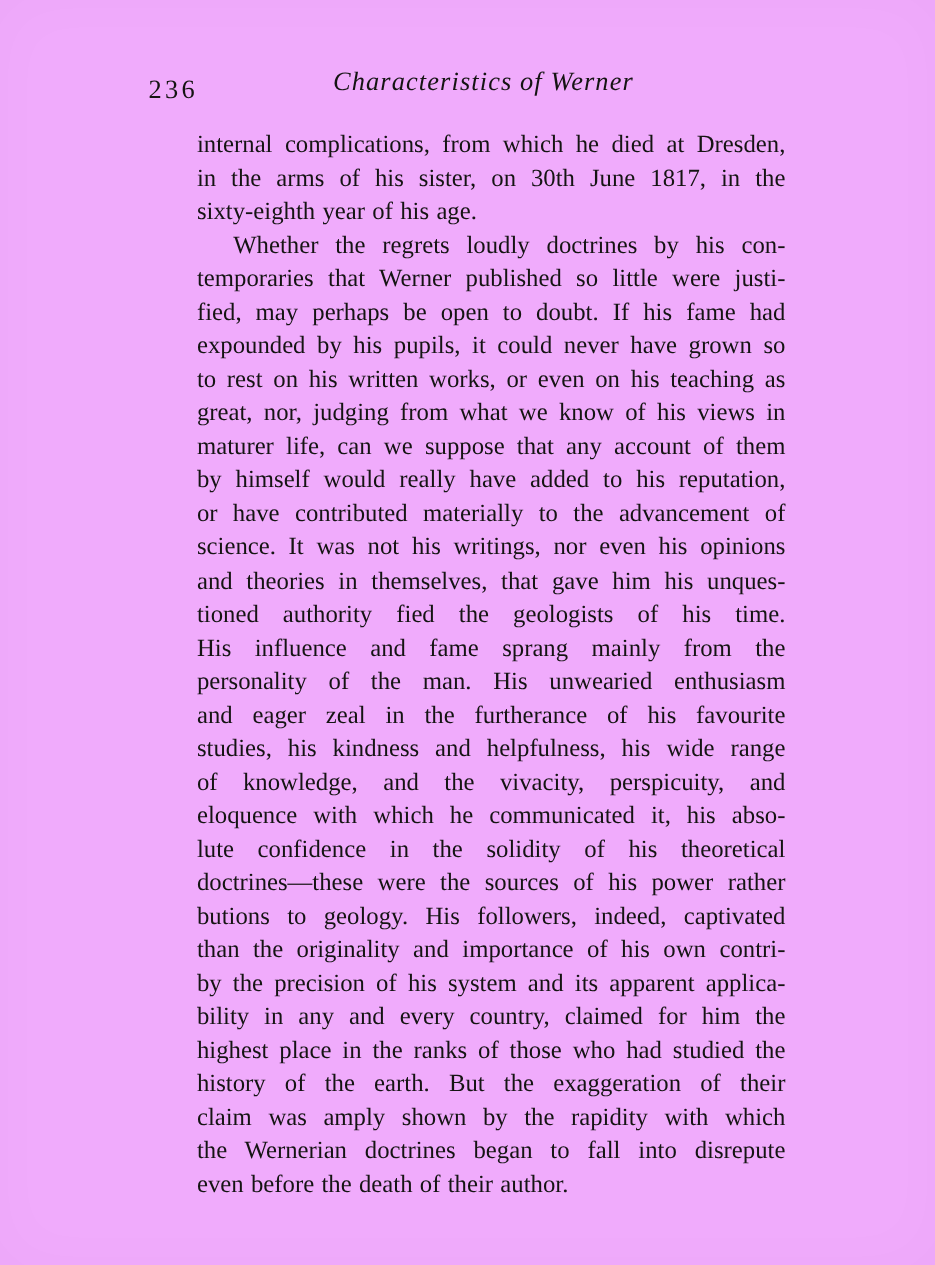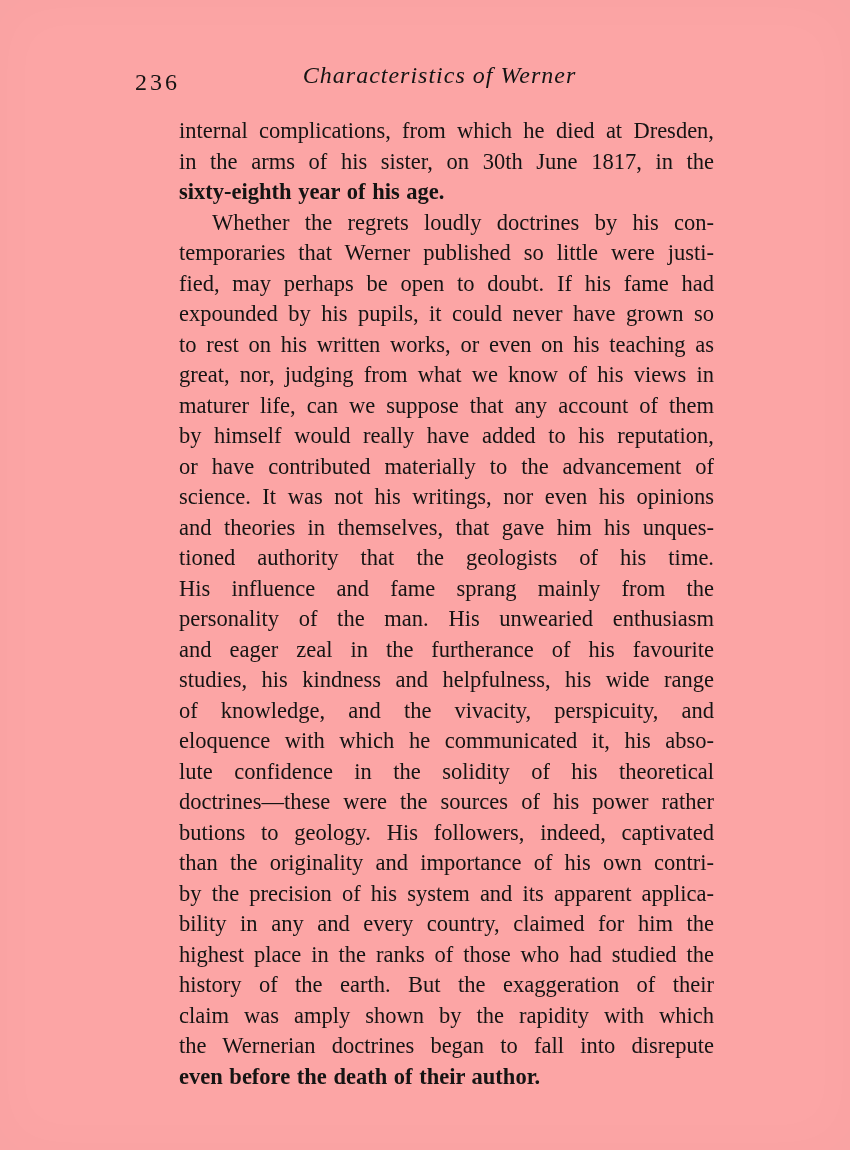--- a/index.html
+++ b/index.html
@@ -4,21 +4,21 @@
 <style>
   html, body {
     margin: 0;
     padding: 0;
     background: #ffffff;
   }
   .page {
     position: relative;
     width: 850px;
     height: 1150px;
-    background: #fca5a5;
+    background: #f0abfc;
     overflow: hidden;
     font-family: "Liberation Serif", "DejaVu Serif", serif;
     color: #151413;
     box-shadow: inset 0 0 60px rgba(0,0,0,0.02);
   }
   .text-block {
     position: absolute;
     left: 135px;
     top: 62px;
     width: 579px;
@@ -47,21 +47,20 @@
     line-height: 30.5px;
     word-spacing: 1px;
     margin-left: 44px;
   }
   .line {
     text-align: justify;
     text-align-last: justify;
   }
   .line.last {
     text-align-last: left;
-    font-weight: bold;
   }
   .line.indent {
     text-indent: 33px;
   }
 </style>
 </head>
 <body>
 
 <div class="page">
   <div class="text-block">
@@ -77,21 +76,21 @@
         <div class="line">temporaries that Werner published so little were justi-</div>
         <div class="line">fied, may perhaps be open to doubt. If his fame had</div>
         <div class="line">expounded by his pupils, it could never have grown so</div>
         <div class="line">to rest on his written works, or even on his teaching as</div>
         <div class="line">great, nor, judging from what we know of his views in</div>
         <div class="line">maturer life, can we suppose that any account of them</div>
         <div class="line">by himself would really have added to his reputation,</div>
         <div class="line">or have contributed materially to the advancement of</div>
         <div class="line">science. It was not his writings, nor even his opinions</div>
         <div class="line">and theories in themselves, that gave him his unques-</div>
-        <div class="line">tioned authority that the geologists of his time.</div>
+        <div class="line">tioned authority fied the geologists of his time.</div>
         <div class="line">His influence and fame sprang mainly from the</div>
         <div class="line">personality of the man. His unwearied enthusiasm</div>
         <div class="line">and eager zeal in the furtherance of his favourite</div>
         <div class="line">studies, his kindness and helpfulness, his wide range</div>
         <div class="line">of knowledge, and the vivacity, perspicuity, and</div>
         <div class="line">eloquence with which he communicated it, his abso-</div>
         <div class="line">lute confidence in the solidity of his theoretical</div>
         <div class="line">doctrines—these were the sources of his power rather</div>
         <div class="line">butions to geology. His followers, indeed, captivated</div>
         <div class="line">than the originality and importance of his own contri-</div>

